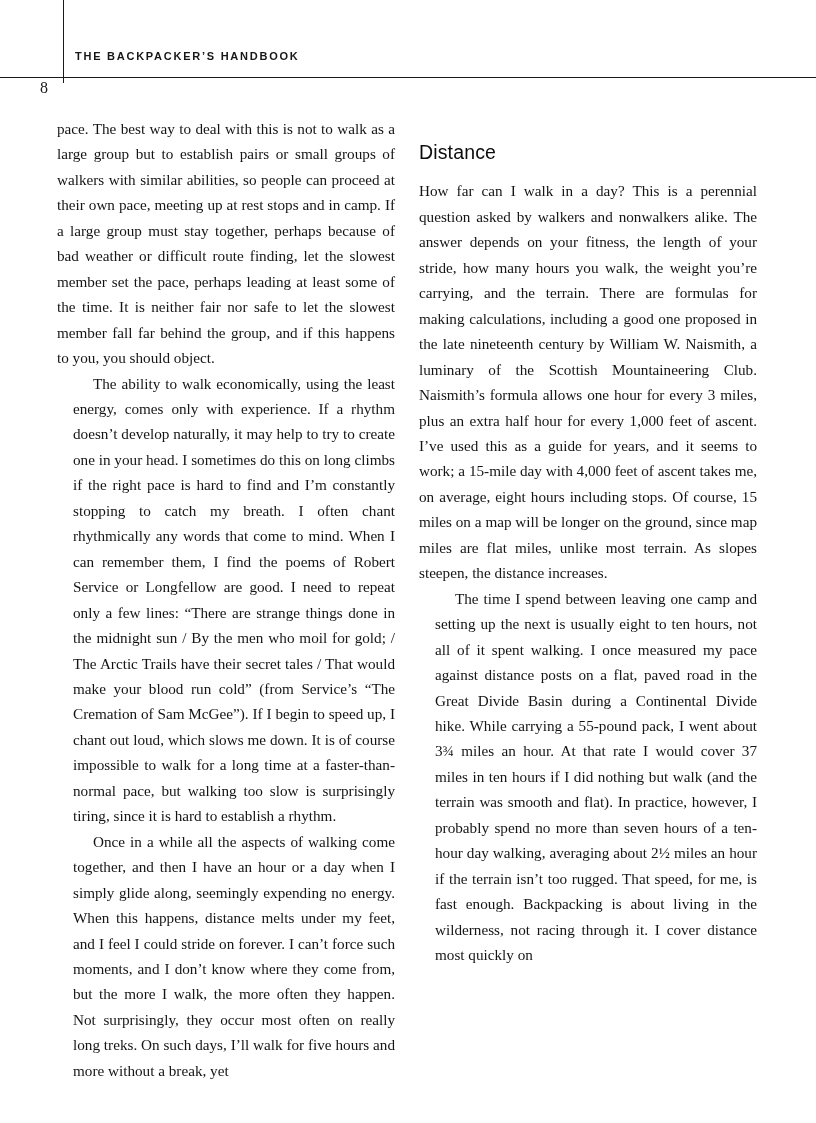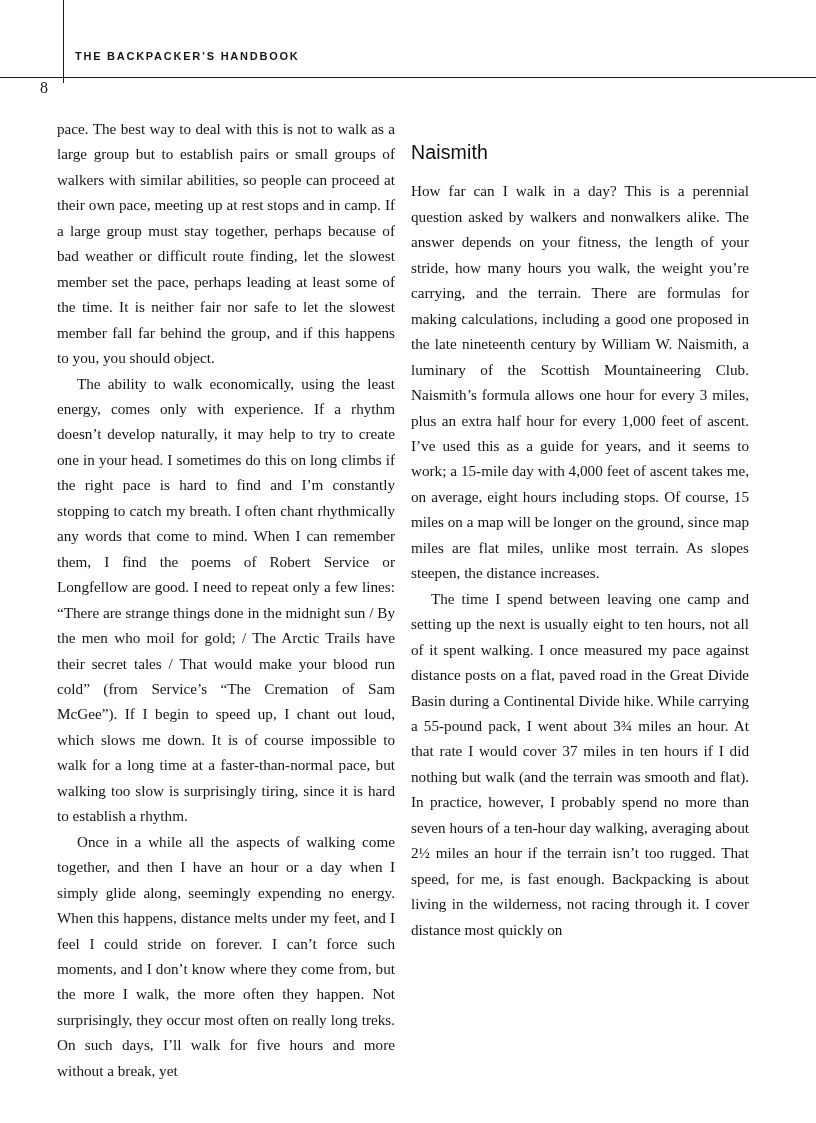--- a/index.html
+++ b/index.html
@@ -64,40 +64,41 @@
 
   
   .columns {
     position: absolute;
     left: 57px;
     top: 116px;
     width: 700px;
     height: 925px;
     display: flex;
     flex-direction: row;
-    gap: 16px;
+    gap: 24px;
     align-items: flex-start;
   }
   .column {
     width: 338px;
     flex: 0 0 338px;
   }
 
   p.body-par {
     margin: 0;
     font-size: 15.2px;
     line-height: 25.45px;
     text-align: justify;
     text-justify: inter-word;
     hyphens: none;
     color: #141414;
     font-kerning: normal;
   }
   p.body-par.indent {
     text-indent: 20px;
+    margin-left: 16px;
   }
 
   h2.section-heading {
     margin: 0;
     padding: 0;
     font-family: "Liberation Sans", "DejaVu Sans", sans-serif;
     font-size: 19.5px;
     font-weight: 400;
     letter-spacing: 0.15px;
     color: #0d0d0d;
@@ -122,21 +123,21 @@
 
     <div class="column">
       <p class="body-par">pace. The best way to deal with this is not to walk as a large group but to establish pairs or small groups of walkers with similar abilities, so people can proceed at their own pace, meeting up at rest stops and in camp. If a large group must stay together, perhaps because of bad weather or difficult route finding, let the slowest member set the pace, perhaps leading at least some of the time. It is neither fair nor safe to let the slowest member fall far behind the group, and if this happens to you, you should object.</p>
       <p class="body-par indent">The ability to walk economically, using the least energy, comes only with experience. If a rhythm doesn’t develop naturally, it may help to try to create one in your head. I sometimes do this on long climbs if the right pace is hard to find and I’m constantly stopping to catch my breath. I often chant rhythmically any words that come to mind. When I can remember them, I find the poems of Robert Service or Longfellow are good. I need to repeat only a few lines: “There are strange things done in the midnight sun / By the men who moil for gold; / The Arctic Trails have their secret tales / That would make your blood run cold” (from Service’s “The Cremation of Sam McGee”). If I begin to speed up, I chant out loud, which slows me down. It is of course impossible to walk for a long time at a faster-than-normal pace, but walking too slow is surprisingly tiring, since it is hard to establish a rhythm.</p>
       <p class="body-par indent">Once in a while all the aspects of walking come together, and then I have an hour or a day when I simply glide along, seemingly expending no energy. When this happens, distance melts under my feet, and I feel I could stride on forever. I can’t force such moments, and I don’t know where they come from, but the more I walk, the more often they happen. Not surprisingly, they occur most often on really long treks. On such days, I’ll walk for five hours and more without a break, yet</p>
     </div>
 
     <div class="column">
 
       <div class="heading-spacer-before"></div>
-      <h2 class="section-heading">Naismith</h2>
+      <h2 class="section-heading">Distance</h2>
       <div class="heading-spacer-after"></div>
 
       <p class="body-par">How far can I walk in a day? This is a perennial question asked by walkers and nonwalkers alike. The answer depends on your fitness, the length of your stride, how many hours you walk, the weight you’re carrying, and the terrain. There are formulas for making calculations, including a good one proposed in the late nineteenth century by William W. Naismith, a luminary of the Scottish Mountaineering Club. Naismith’s formula allows one hour for every 3 miles, plus an extra half hour for every 1,000 feet of ascent. I’ve used this as a guide for years, and it seems to work; a 15-mile day with 4,000 feet of ascent takes me, on average, eight hours including stops. Of course, 15 miles on a map will be longer on the ground, since map miles are flat miles, unlike most terrain. As slopes steepen, the distance increases.</p>
       <p class="body-par indent">The time I spend between leaving one camp and setting up the next is usually eight to ten hours, not all of it spent walking. I once measured my pace against distance posts on a flat, paved road in the Great Divide Basin during a Continental Divide hike. While carrying a 55-pound pack, I went about 3¾ miles an hour. At that rate I would cover 37 miles in ten hours if I did nothing but walk (and the terrain was smooth and flat). In practice, however, I probably spend no more than seven hours of a ten-hour day walking, averaging about 2½ miles an hour if the terrain isn’t too rugged. That speed, for me, is fast enough. Backpacking is about living in the wilderness, not racing through it. I cover distance most quickly on</p>
     </div>
 
   </div>
 </div>
 
 </body></html>

